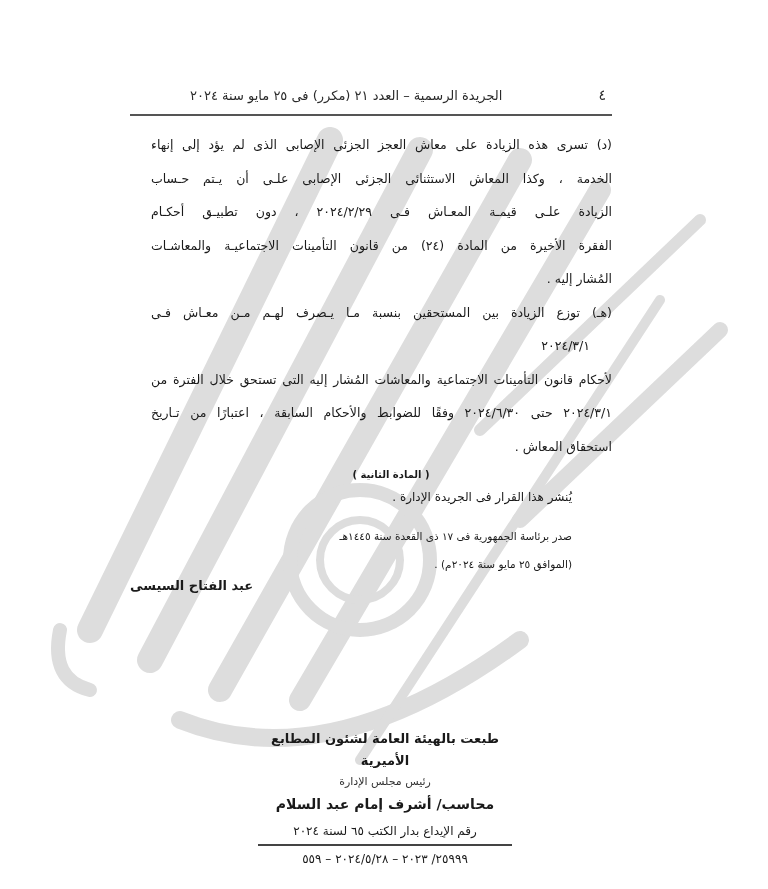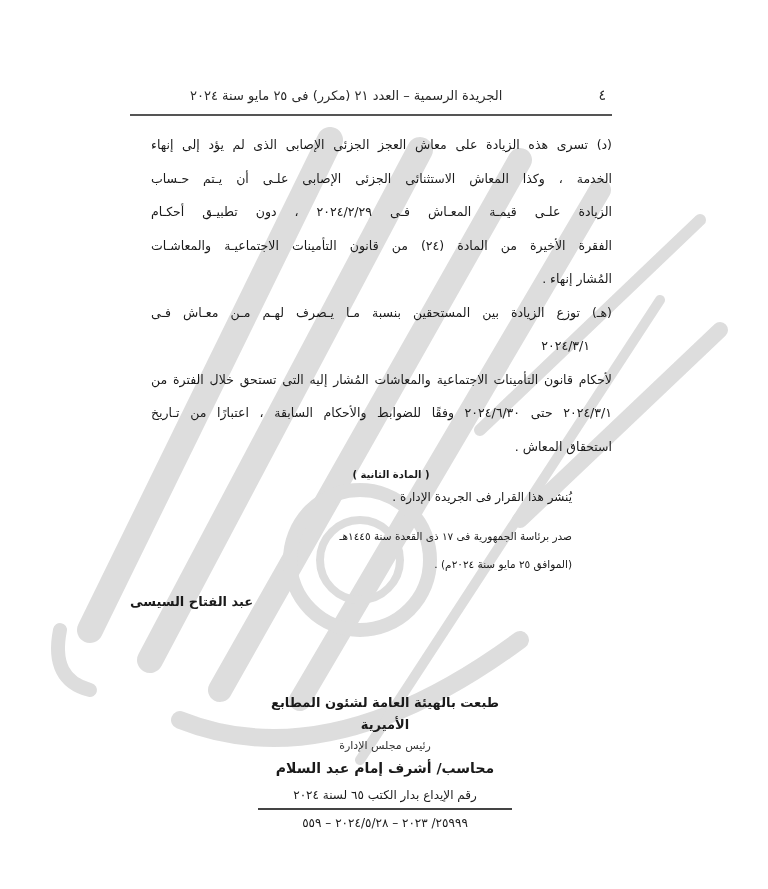--- a/index.html
+++ b/index.html
@@ -72,27 +72,26 @@
   .issued {
     padding-right: 40px;
     font-size: 10.5px;
     line-height: 28px;
     margin-top: 18px;
   }
   .signature {
     font-weight: bold;
     font-size: 13px;
     text-align: left;
-    margin-top: 16px;
     padding-left: 0;
   }
   .colophon {
     position: absolute;
     left: 250px;
-    top: 692px;
+    top: 728px;
     width: 270px;
     text-align: center;
     z-index: 1;
   }
   .colophon .printed { font-size: 13px; font-weight: bold; line-height: 22px; }
   .colophon .chair { font-size: 11px; line-height: 20px; color: #333; }
   .colophon .name { font-size: 14px; font-weight: bold; line-height: 24px; }
   .colophon .deposit { font-size: 12px; line-height: 22px; margin-top: 4px; text-align: center; }
   .colophon .rule { height: 2px; background: #444; margin: 2px 8px; }
   .colophon .serial { font-size: 12px; line-height: 22px; letter-spacing: 0.5px; }
@@ -122,21 +121,21 @@
     <span class="title">الجريدة الرسمية – العدد ٢١ (مكرر) فى ٢٥ مايو سنة ٢٠٢٤</span>
   </div>
   <div class="header-rule"></div>
 
   <div class="body-text">
     <div>
       <span class="line">(د) تسرى هذه الزيادة على معاش العجز الجزئى الإصابى الذى لم يؤد إلى إنهاء</span>
       <span class="line">الخدمة ، وكذا المعاش الاستثنائى الجزئى الإصابى علـى أن يـتم حـساب</span>
       <span class="line">الزيادة علـى قيمـة المعـاش فـى ٢٠٢٤/٢/٢٩ ، دون تطبيـق أحكـام</span>
       <span class="line">الفقرة الأخيرة من المادة (٢٤) من قانون التأمينات الاجتماعيـة والمعاشـات</span>
-      <span class="line last">المُشار إنهاء .</span>
+      <span class="line last">المُشار إليه .</span>
     </div>
     <div>
       <span class="line">(هـ) توزع الزيادة بين المستحقين بنسبة مـا يـصرف لهـم مـن معـاش فـى</span>
       <span class="line last indent">٢٠٢٤/٣/١</span>
     </div>
     <div>
       <span class="line">لأحكام قانون التأمينات الاجتماعية والمعاشات المُشار إليه التى تستحق خلال الفترة من</span>
       <span class="line">٢٠٢٤/٣/١ حتى ٢٠٢٤/٦/٣٠ وفقًا للضوابط والأحكام السابقة ، اعتبارًا من تـاريخ</span>
       <span class="line last">استحقاق المعاش .</span>
     </div>

